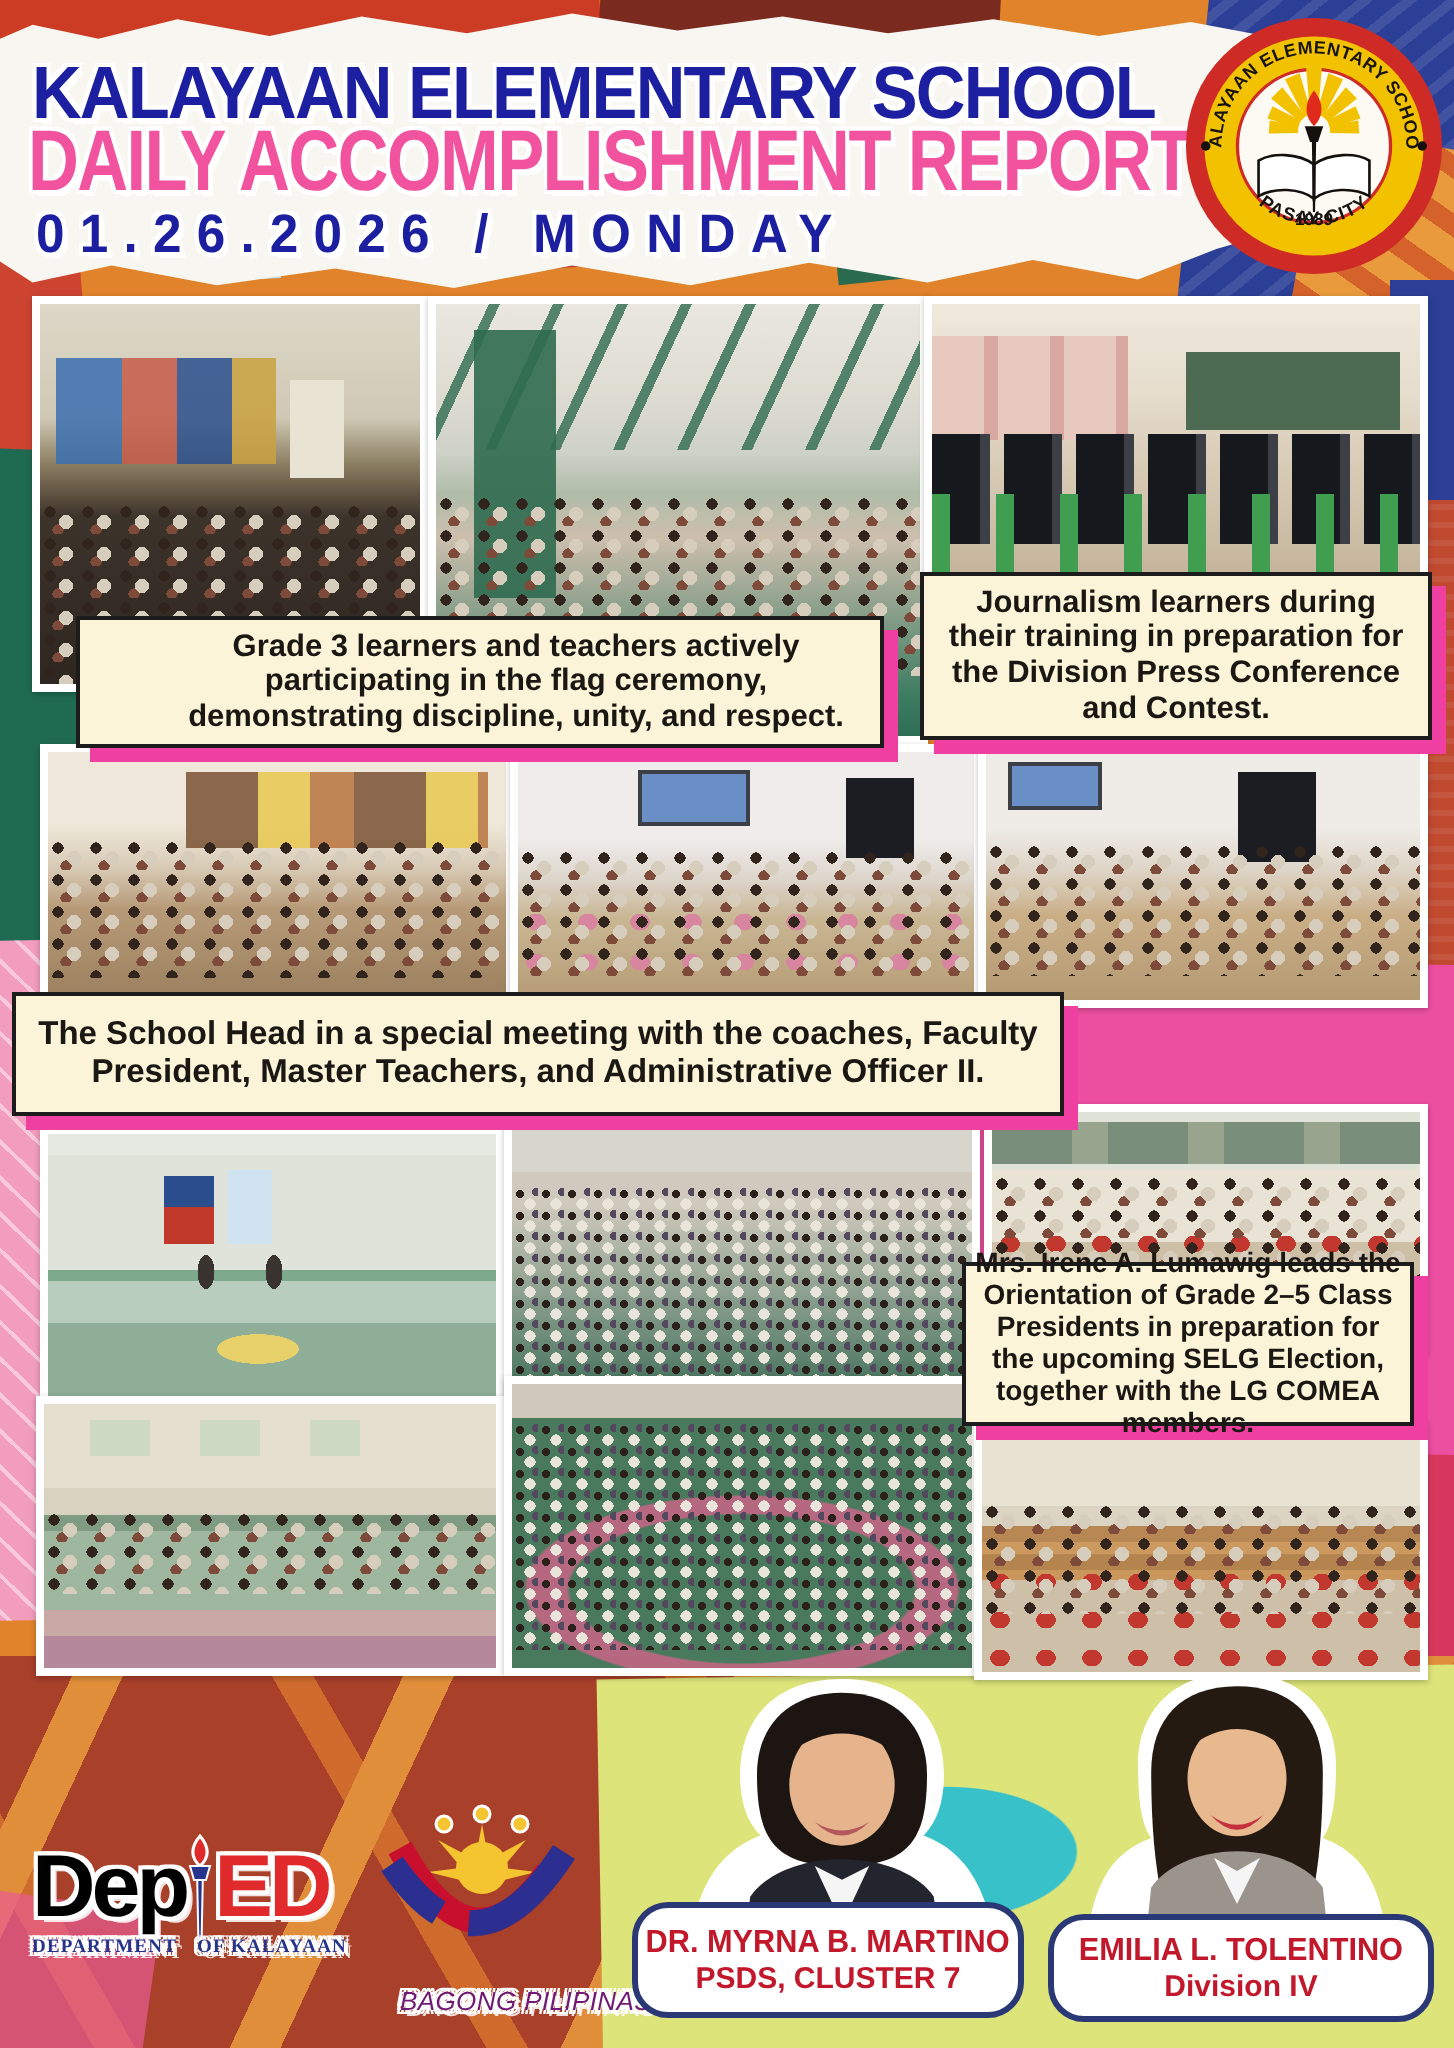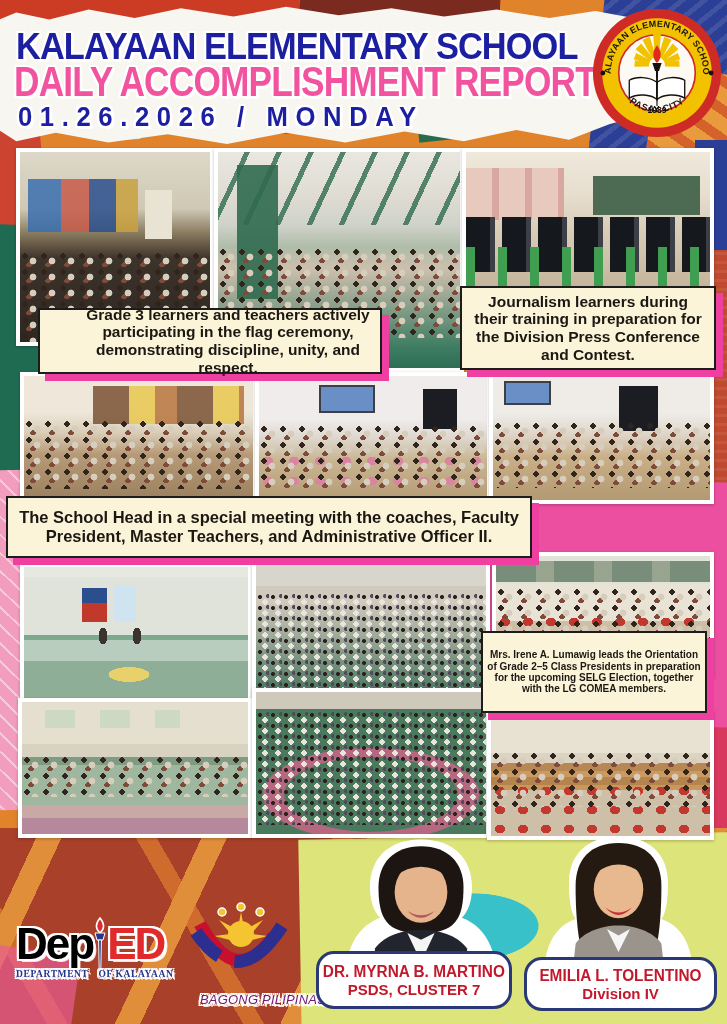--- a/index.html
+++ b/index.html
@@ -173,24 +173,24 @@
   <div class="ph" style="left:252px;top:688px;width:238px;height:150px;background:linear-gradient(180deg,#CFC9BB 0 12%,#4A7A5E 12% 100%);">
     <i style="top:30%;left:-10%;width:120%;height:70%;background:radial-gradient(ellipse at 50% 60%,transparent 0 44%,#B5687F 45% 55%,transparent 56%);"></i>
     <i class="crowd-dense" style="top:14%;height:80%;"></i>
   </div>
   <div class="ph" style="left:487px;top:710px;width:227px;height:130px;background:linear-gradient(180deg,#E8E2D2 0 32%,#DCD4C2 32% 52%,#CDBFA8 52% 100%);">
     <i style="top:40%;height:22%;background:repeating-linear-gradient(180deg,#B07A3F 0 8px,#C98F4E 8px 14px);opacity:.85;"></i>
     <i class="chairs-red" style="top:56%;height:44%;"></i>
     <i class="crowd-a" style="top:30%;height:46%;"></i>
   </div>
 
-  <div class="caption" style="left:38px;top:308px;width:344px;height:66px;font-size:15.5px;padding-left:44px;">Grade 3 learners and teachers actively participating in the flag ceremony, demonstrating discipline, unity, and respect.</div>
+  <div class="caption" style="left:38px;top:308px;width:404px;height:66px;font-size:15.5px;padding-left:44px;">Grade 3 learners and teachers actively participating in the flag ceremony, demonstrating discipline, unity, and respect.</div>
   <div class="caption" style="left:6px;top:496px;width:526px;height:62px;font-size:16.5px;">The School Head in a special meeting with the coaches, Faculty President, Master Teachers, and Administrative Officer II.</div>
   <div class="caption" style="left:460px;top:286px;width:256px;height:84px;font-size:15.5px;">Journalism learners during their training in preparation for the Division Press Conference and Contest.</div>
-  <div class="caption" style="left:481px;top:631px;width:226px;height:82px;font-size:10px;padding:2px 4px;">Mrs. Irene A. Lumawig leads the Orientation of Grade 2–5 Class Presidents in preparation for the upcoming SELG Election, together with the LG COMEA members.</div>
+  <div class="caption" style="left:481px;top:631px;width:226px;height:82px;font-size:14px;padding:2px 4px;">Mrs. Irene A. Lumawig leads the Orientation of Grade 2–5 Class Presidents in preparation for the upcoming SELG Election, together with the LG COMEA members.</div>
 
   <div class="deped">
     <div class="deped-word outline-w">
       <span class="dep">Dep</span>
       <svg width="18" height="56" viewBox="0 0 18 56" style="margin:0 -2px -8px -2px;">
         <path d="M9,2 C4,8 4.5,13 9,17 C13.5,13 14,8 9,2 Z" fill="#E02A2C" stroke="#fff" stroke-width="1.5"></path>
         <polygon points="4,17 14,17 12,24 6,24" fill="#27348B" stroke="#fff" stroke-width="1"></polygon>
         <polygon points="7.6,24 10.4,24 9.8,54 8.2,54" fill="#27348B" stroke="#fff" stroke-width="1"></polygon>
       </svg>
       <span class="ed">ED</span>

